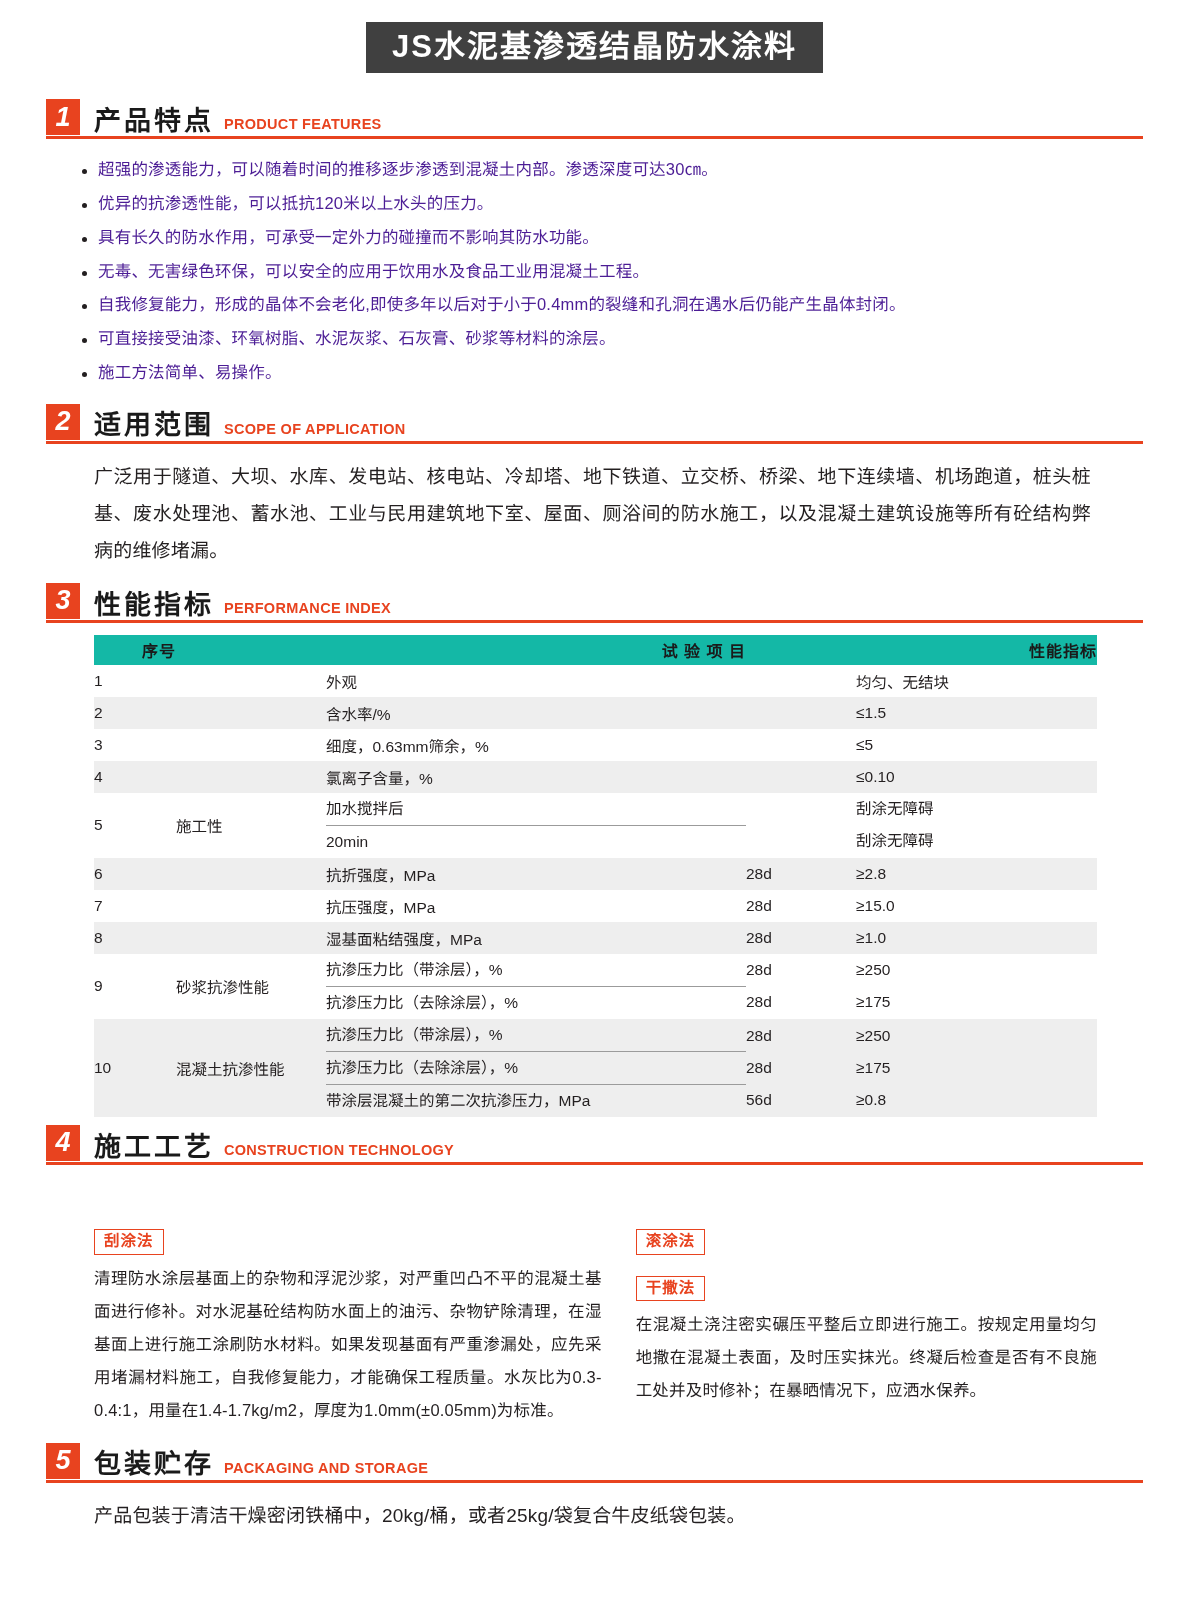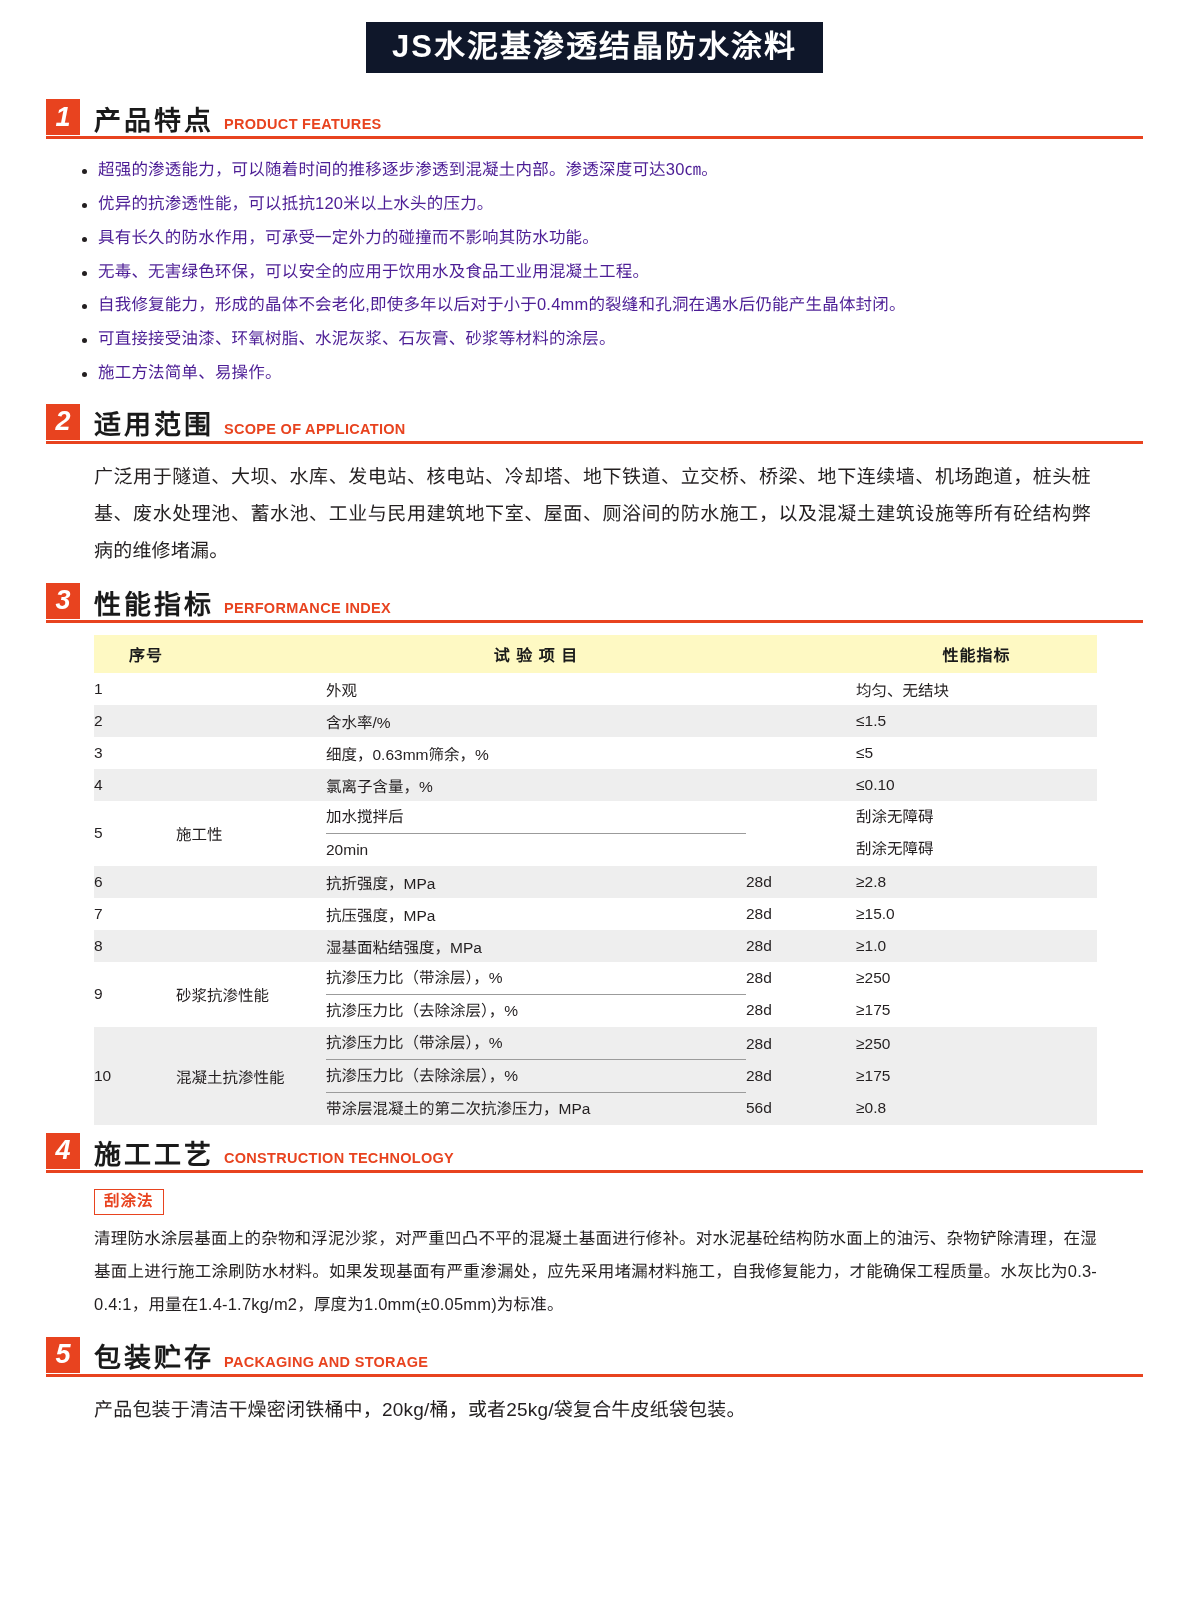--- a/index.html
+++ b/index.html
@@ -21,21 +21,21 @@
     position: relative;
   }
 
   
   .title-banner {
     display: flex;
     justify-content: center;
     margin-bottom: 26px;
   }
   .title-banner .title-box {
-    background: #0f172a;
+    background: #404040;
     color: #ffffff;
     font-size: 31px;
     font-weight: bold;
     letter-spacing: 2px;
     padding: 8px 26px 9px 26px;
     line-height: 1.1;
     white-space: nowrap;
   }
 
   
@@ -130,26 +130,26 @@
     border-collapse: collapse;
     width: 100%;
     font-size: 15.5px;
   }
   table.perf th,
   table.perf td {
     padding: 0;
     border: none;
   }
   table.perf thead th {
-    background: #fef9c3;
+    background: #14b8a6;
     font-size: 16px;
     font-weight: bold;
     color: #1a1a1a;
-    height: 38px;
-    text-align: center;
+    height: 30px;
+    text-align: right;
     letter-spacing: 1px;
   }
   .c-no    { width: 60px;  padding-left: 22px !important; }
   .c-cat   { width: 150px; }
   .c-item  { width: 420px; }
   .c-age   { width: 110px; }
   .c-val   { width: auto; }
   table.perf tbody td {
     height: 32px;
     color: #231f20;
@@ -176,21 +176,21 @@
     border-bottom: 1px solid #9b9b9b;
   }
   td.pad-group { vertical-align: middle; }
 
   
   .ct-wrap {
     display: flex;
     padding: 8px 46px 12px 48px;
     gap: 34px;
   }
-  .ct-col { flex: 1 1 50%; }
+  .ct-col { flex: 1 1 50%; margin-top: 48px; }
   .ct-col.right { flex: 0 0 46%; }
   .tag {
     display: inline-block;
     border: 1px solid #e8431f;
     color: #e8431f;
     font-size: 15.5px;
     font-weight: bold;
     padding: 2px 9px 3px 9px;
     margin-bottom: 7px;
     letter-spacing: 1px;
@@ -400,20 +400,26 @@
       <div class="sec-num">4</div>
       <div class="sec-cn">施工工艺</div>
       <div class="sec-en">CONSTRUCTION TECHNOLOGY</div>
     </div>
 
     <div class="ct-wrap">
       <div class="ct-col left">
         <div class="tag">刮涂法</div>
         <div class="ct-text">清理防水涂层基面上的杂物和浮泥沙浆，对严重凹凸不平的混凝土基面进行修补。对水泥基砼结构防水面上的油污、杂物铲除清理，在湿基面上进行施工涂刷防水材料。如果发现基面有严重渗漏处，应先采用堵漏材料施工，自我修复能力，才能确保工程质量。水灰比为0.3-0.4:1，用量在1.4-1.7kg/m2，厚度为1.0mm(±0.05mm)为标准。</div>
       </div>
+      <div class="ct-col right">
+        <div class="tag">滚涂法</div>
+        <div class="gap-block"></div>
+        <div class="tag">干撒法</div>
+        <div class="ct-text">在混凝土浇注密实碾压平整后立即进行施工。按规定用量均匀地撒在混凝土表面，及时压实抹光。终凝后检查是否有不良施工处并及时修补；在暴晒情况下，应洒水保养。</div>
+      </div>
     </div>
   </div>
 
   <div class="section">
     <div class="sec-head">
       <div class="sec-num">5</div>
       <div class="sec-cn">包装贮存</div>
       <div class="sec-en">PACKAGING AND STORAGE</div>
     </div>
     <div class="para last">产品包装于清洁干燥密闭铁桶中，20kg/桶，或者25kg/袋复合牛皮纸袋包装。</div>

